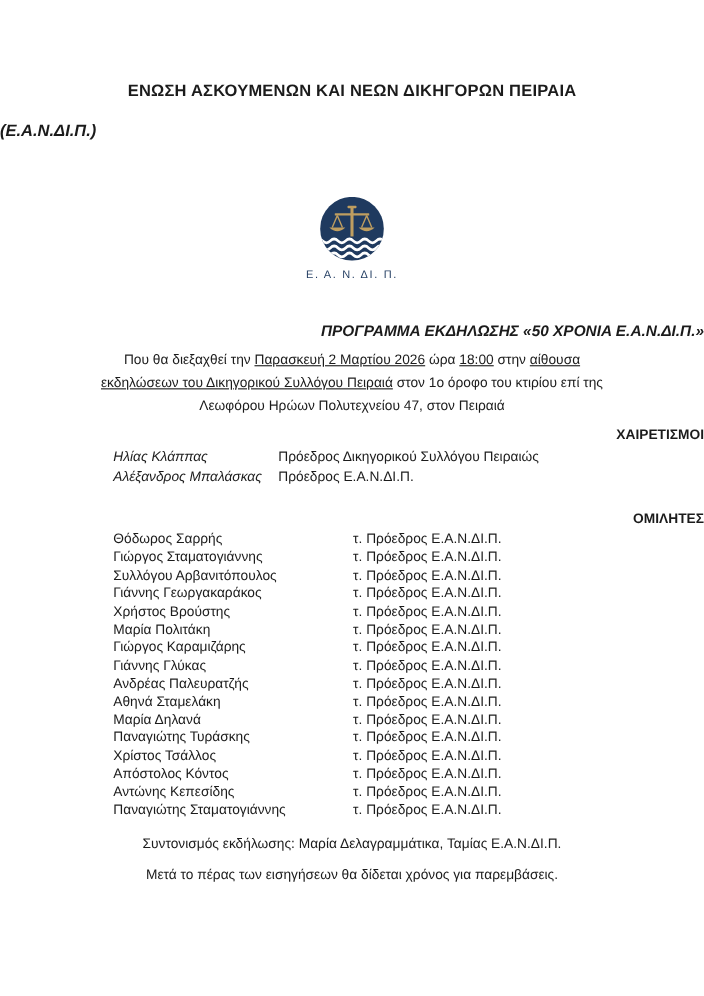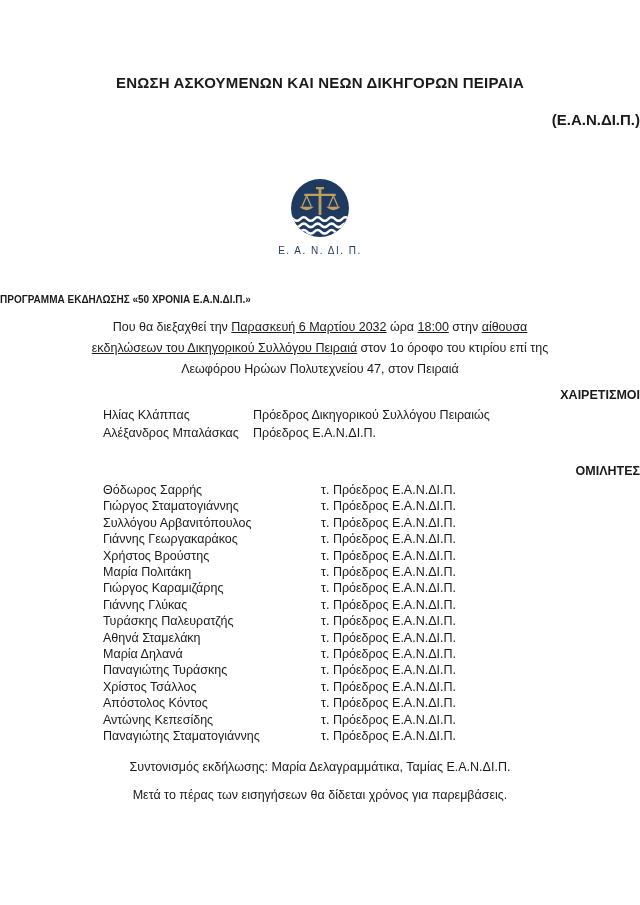--- a/index.html
+++ b/index.html
@@ -18,44 +18,46 @@
     margin: 0;
     padding-top: 74px;
     text-align: center;
     font-size: 15px;
     font-weight: bold;
     line-height: 18px;
     letter-spacing: 0.2px;
   }
   .org-abbrev {
     margin: 19px 0 0 0;
-    text-align: right;
+    text-align: left;
     font-size: 15px;
     font-weight: bold;
     line-height: 18px;
+    font-style: italic;
   }
   .logo-wrap {
     margin-top: 50px;
     display: flex;
     flex-direction: column;
     align-items: center;
     justify-content: flex-end;
   }
   .logo-caption {
     margin-top: 8px;
     font-size: 10px;
     letter-spacing: 1.5px;
     font-weight: 400;
   }
   .program-heading {
     margin: 36px 0 0 0;
-    text-align: left;
-    font-size: 10px;
+    text-align: right;
+    font-size: 14px;
     font-weight: bold;
     line-height: 16px;
+    font-style: italic;
   }
   .event-description {
     margin: 9px auto 0 auto;
     width: 462px;
     text-align: center;
     font-size: 12.5px;
     line-height: 21px;
   }
   .event-description .u { text-decoration: underline; }
   .section-heading {
@@ -67,21 +69,21 @@
   }
   .greetings-heading { margin-top: 8px; }
   .speakers-heading  { margin-top: 22px; }
   .list {
     margin-top: 3px;
     padding-left: 103px;
     font-size: 12.5px;
   }
   .row { display: flex; line-height: 18px; }
   .speakers-list .row { line-height: 16.4px; }
-  .greetings-list .col-name { width: 150px; flex-shrink: 0; }
+  .greetings-list .col-name { width: 150px; flex-shrink: 0; font-style: italic; }
   .speakers-list  .col-name { width: 218px; flex-shrink: 0; }
   .col-title { white-space: nowrap; }
   .coordination {
     margin-top: 14px;
     text-align: center;
     font-size: 12.5px;
     line-height: 16px;
   }
   .closing-note {
     text-align: center;
@@ -120,21 +122,21 @@
           <path d="M-8 80 Q-2 74 4 80 T16 80 T28 80 T40 80 T52 80 T64 80 T76 80 T88 80 T100 80 T112 80" stroke="#FFFFFF"></path>
           <path d="M-8 91 Q-2 85 4 91 T16 91 T28 91 T40 91 T52 91 T64 91 T76 91 T88 91 T100 91 T112 91" stroke="#FFFFFF"></path>
         </g>
       </g>
     </svg>
     <div class="logo-caption" style="color: rgb(31, 58, 95);">Ε. Α. Ν. ΔΙ. Π.</div>
   </div>
 
   <h3 class="program-heading">ΠΡΟΓΡΑΜΜΑ ΕΚΔΗΛΩΣΗΣ «50 ΧΡΟΝΙΑ Ε.Α.Ν.ΔΙ.Π.»</h3>
 
-  <p class="event-description"><span>Που θα διεξαχθεί την </span><span class="u">Παρασκευή 6 Μαρτίου 2032</span><span> ώρα </span><span class="u">18:00</span><span> στην </span><span class="u">αίθουσα εκδηλώσεων του Δικηγορικού Συλλόγου Πειραιά</span><span> στον 1ο όροφο του κτιρίου επί της Λεωφόρου Ηρώων Πολυτεχνείου 47, στον Πειραιά</span></p>
+  <p class="event-description"><span>Που θα διεξαχθεί την </span><span class="u">Παρασκευή 2 Μαρτίου 2026</span><span> ώρα </span><span class="u">18:00</span><span> στην </span><span class="u">αίθουσα εκδηλώσεων του Δικηγορικού Συλλόγου Πειραιά</span><span> στον 1ο όροφο του κτιρίου επί της Λεωφόρου Ηρώων Πολυτεχνείου 47, στον Πειραιά</span></p>
 
   <h4 class="section-heading greetings-heading">ΧΑΙΡΕΤΙΣΜΟΙ</h4>
   <div class="list greetings-list">
       <div class="row">
         <span class="col-name">Ηλίας Κλάππας</span>
         <span class="col-title">Πρόεδρος Δικηγορικού Συλλόγου Πειραιώς</span>
       </div>
       <div class="row">
         <span class="col-name">Αλέξανδρος Μπαλάσκας</span>
         <span class="col-title">Πρόεδρος Ε.Α.Ν.ΔΙ.Π.</span>
@@ -169,21 +171,21 @@
       </div>
       <div class="row">
         <span class="col-name">Γιώργος Καραμιζάρης</span>
         <span class="col-title">τ. Πρόεδρος Ε.Α.Ν.ΔΙ.Π.</span>
       </div>
       <div class="row">
         <span class="col-name">Γιάννης Γλύκας</span>
         <span class="col-title">τ. Πρόεδρος Ε.Α.Ν.ΔΙ.Π.</span>
       </div>
       <div class="row">
-        <span class="col-name">Τυράσκης Παλευρατζής</span>
+        <span class="col-name">Ανδρέας Παλευρατζής</span>
         <span class="col-title">τ. Πρόεδρος Ε.Α.Ν.ΔΙ.Π.</span>
       </div>
       <div class="row">
         <span class="col-name">Αθηνά Σταμελάκη</span>
         <span class="col-title">τ. Πρόεδρος Ε.Α.Ν.ΔΙ.Π.</span>
       </div>
       <div class="row">
         <span class="col-name">Μαρία Δηλανά</span>
         <span class="col-title">τ. Πρόεδρος Ε.Α.Ν.ΔΙ.Π.</span>
       </div>

